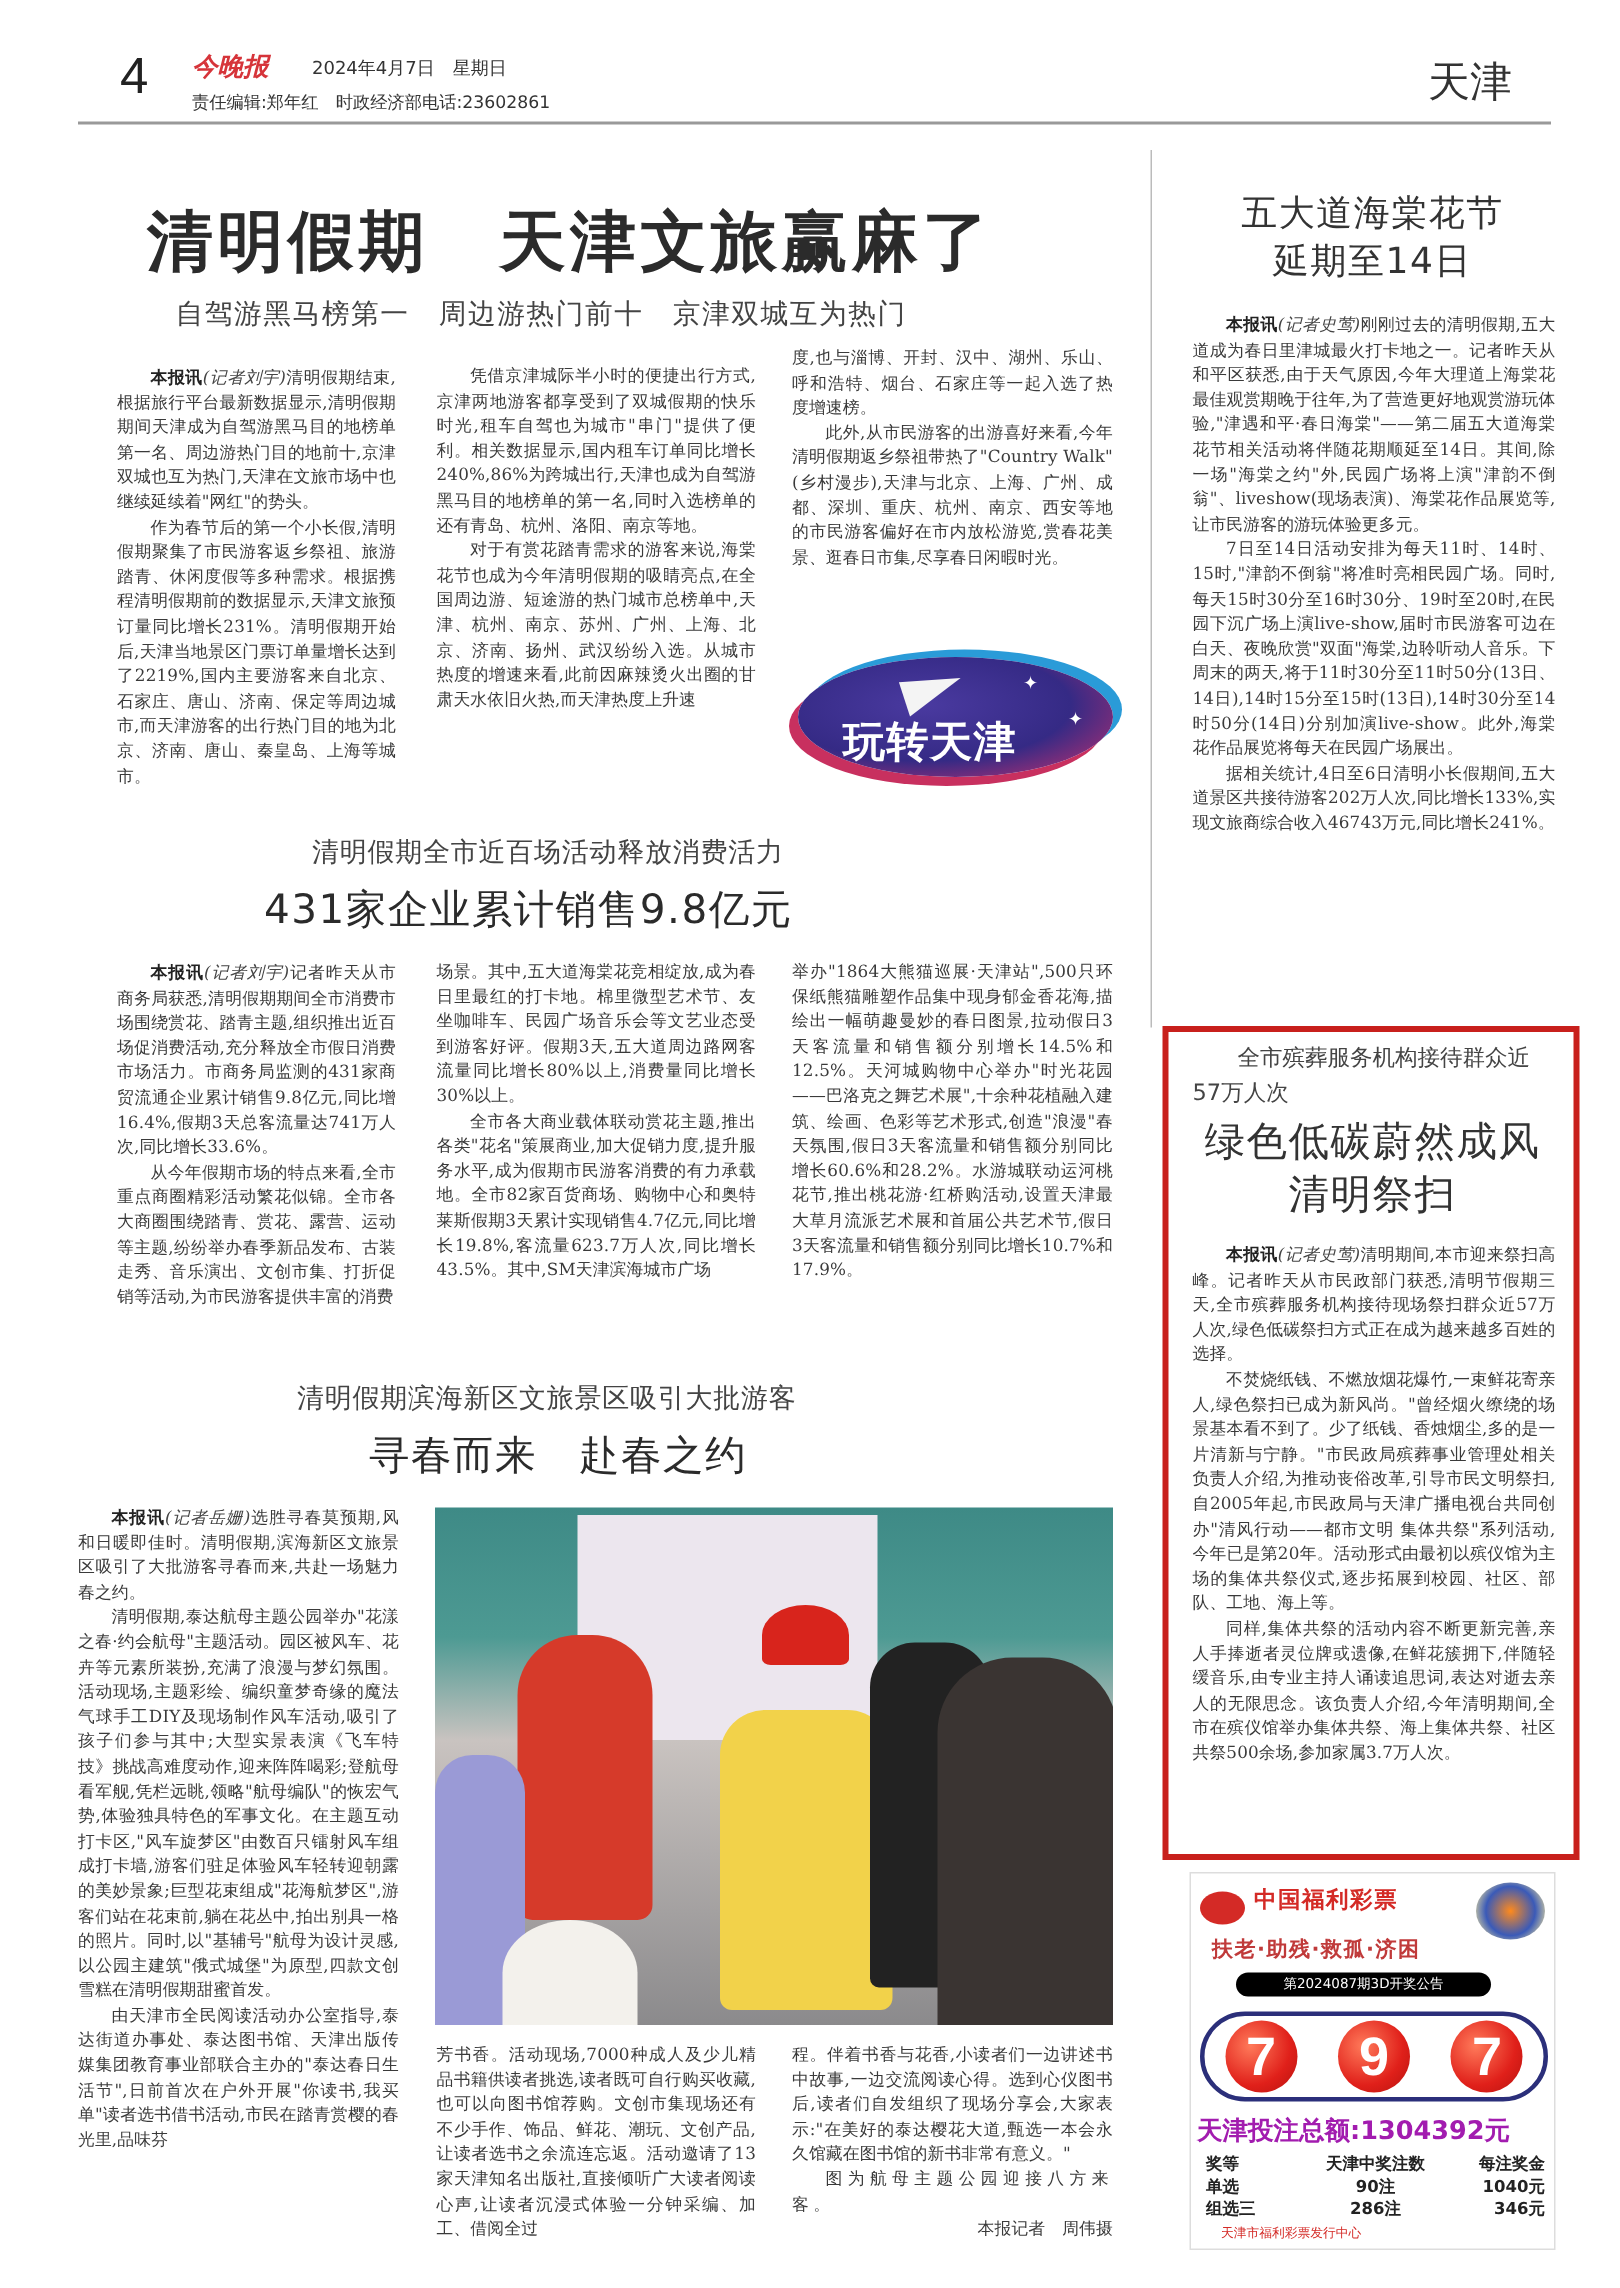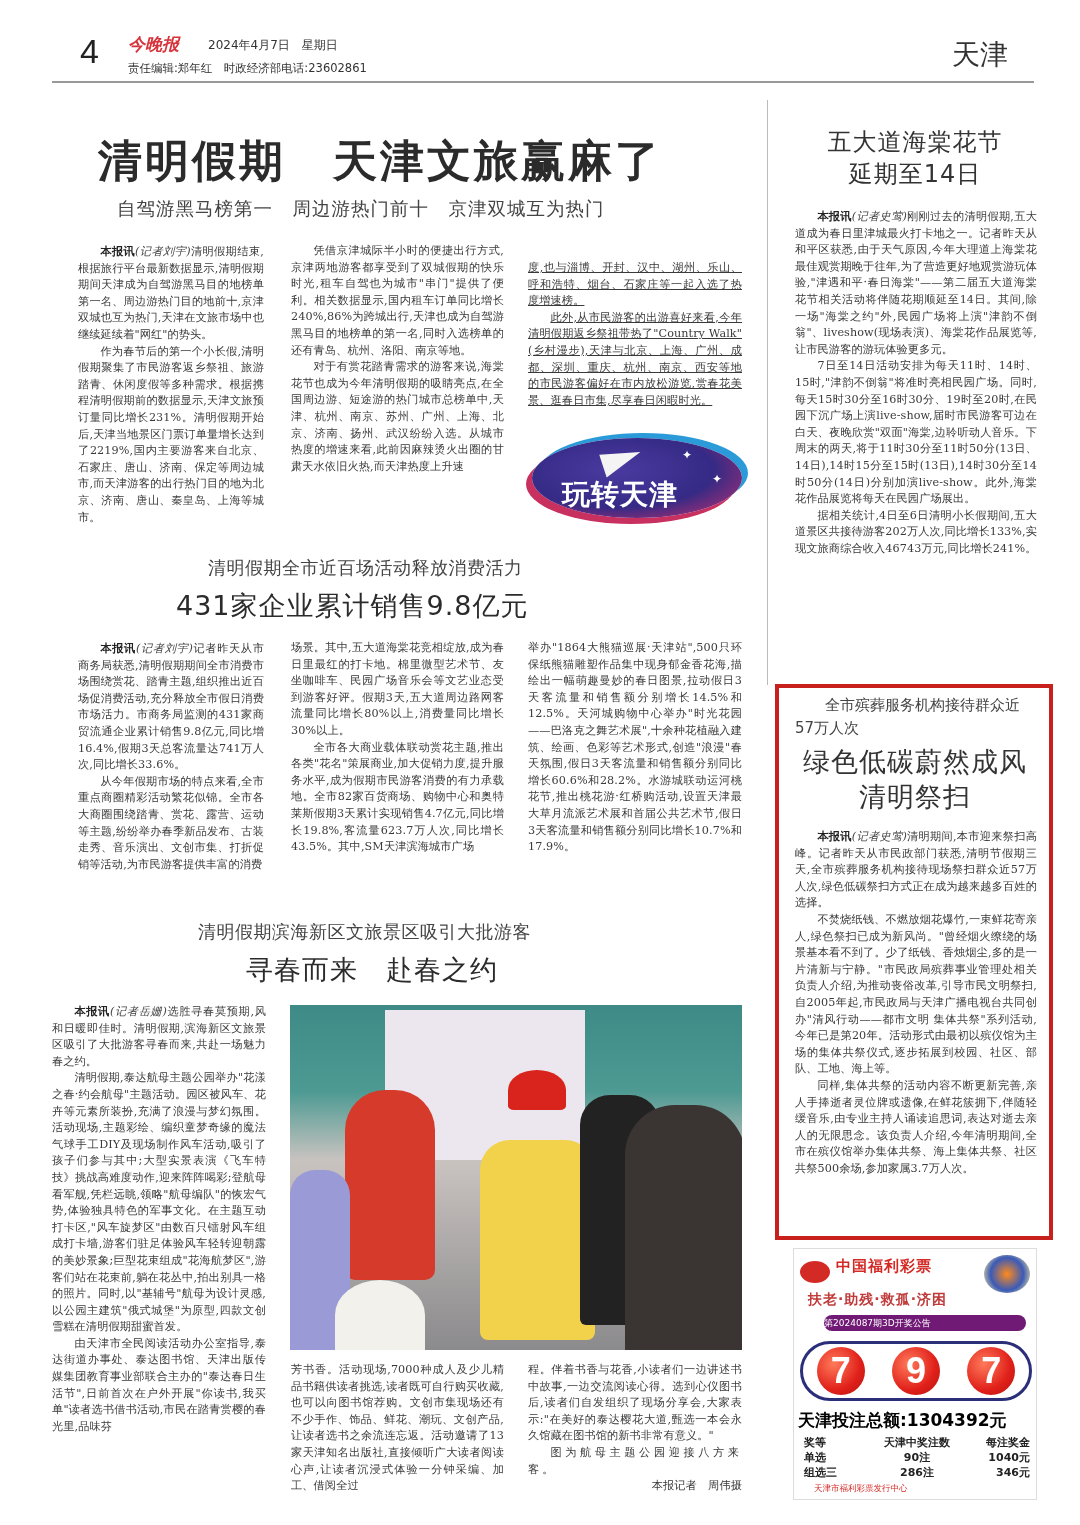--- a/index.html
+++ b/index.html
@@ -53,24 +53,24 @@
   
   .photo { left: 290px; top: 1005px; width: 452px; height: 345px; overflow: hidden;
     background: linear-gradient(180deg, #3e8a86 0%, #4d9a93 25%, #c9c3c0 45%, #8b8a8c 100%); }
   .photo .shape { position: absolute; }
 
   
   .lottery { left: 793px; top: 1248px; width: 244px; height: 252px; background: #fff; border: 1px solid #ddd; }
   .lot-title { position: absolute; left: 42px; top: 8px; font-size: 15px; font-weight: bold; color: #d42a26; letter-spacing: 1px; }
   .lot-logo { position: absolute; left: 6px; top: 12px; width: 30px; height: 22px; border-radius: 50%; background: #d42a26; }
   .lot-slogan { position: absolute; left: 14px; top: 42px; font-size: 14px; font-weight: bold; color: #c03a3a; letter-spacing: 1px; }
-  .lot-issue { position: absolute; left: 30px; top: 66px; width: 202px; height: 16px; background: #701a75; border-radius: 8px; color: #fff; font-size: 9px; line-height: 16px; }
+  .lot-issue { position: absolute; left: 30px; top: 66px; width: 170px; height: 16px; background: #000000; border-radius: 8px; color: #fff; font-size: 9px; text-align: center; line-height: 16px; }
   .lot-balls { position: absolute; left: 6px; top: 92px; width: 232px; height: 60px; border: 3px solid #2b2f7a; border-radius: 30px; display: flex; justify-content: space-around; align-items: center; }
   .ball { width: 48px; height: 48px; border-radius: 50%; background: radial-gradient(circle at 35% 35%, #ff7a5a, #e0201a 60%, #b5120e); color: #fff; font-size: 36px; font-weight: bold; text-align: center; line-height: 48px; font-family: "Liberation Sans", sans-serif; }
-  .lot-total { position: absolute; left: 4px; top: 160px; font-size: 17px; font-weight: bold; color: #000000; white-space: nowrap; }
+  .lot-total { position: absolute; left: 4px; top: 160px; font-size: 17px; font-weight: bold; color: #a21caf; white-space: nowrap; }
   .lot-table { position: absolute; left: 10px; top: 186px; width: 226px; font-size: 11px; font-weight: bold; color: #222; }
   .lot-row { display: flex; justify-content: space-between; height: 15px; }
   .lot-row span { flex: 1; }
   .lot-row span:nth-child(2) { text-align: center; }
   .lot-row span:nth-child(3) { text-align: right; }
   .lot-foot { position: absolute; left: 20px; top: 234px; font-size: 8.5px; color: #d42a26; }
   .lot-globe { position: absolute; left: 190px; top: 6px; width: 46px; height: 38px; border-radius: 50%; background: radial-gradient(circle at 50% 50%, #ff8a1c 0%, #3a5ab8 55%, #f0e39c 90%); }
 
   .caption { font-family: "DejaVu Serif", serif; }
 </style>
@@ -89,21 +89,21 @@
 <div class="abs h1-sub">自驾游黑马榜第一　周边游热门前十　京津双城互为热门</div>
 
 <div class="abs body-text" style="left:78px; top:243px; width:186px;">
   <p><span class="lead">本报讯</span><span class="byline">(记者刘宇)</span><span>清明假期结束,根据旅行平台最新数据显示,清明假期期间天津成为自驾游黑马目的地榜单第一名、周边游热门目的地前十,京津双城也互为热门,天津在文旅市场中也继续延续着"网红"的势头。</span></p>
   <p>作为春节后的第一个小长假,清明假期聚集了市民游客返乡祭祖、旅游踏青、休闲度假等多种需求。根据携程清明假期前的数据显示,天津文旅预订量同比增长231%。清明假期开始后,天津当地景区门票订单量增长达到了2219%,国内主要游客来自北京、石家庄、唐山、济南、保定等周边城市,而天津游客的出行热门目的地为北京、济南、唐山、秦皇岛、上海等城市。</p>
 </div>
 <div class="abs body-text" style="left:291px; top:243px; width:213px;">
   <p>凭借京津城际半小时的便捷出行方式,京津两地游客都享受到了双城假期的快乐时光,租车自驾也为城市"串门"提供了便利。相关数据显示,国内租车订单同比增长240%,86%为跨城出行,天津也成为自驾游黑马目的地榜单的第一名,同时入选榜单的还有青岛、杭州、洛阳、南京等地。</p>
   <p>对于有赏花踏青需求的游客来说,海棠花节也成为今年清明假期的吸睛亮点,在全国周边游、短途游的热门城市总榜单中,天津、杭州、南京、苏州、广州、上海、北京、济南、扬州、武汉纷纷入选。从城市热度的增速来看,此前因麻辣烫火出圈的甘肃天水依旧火热,而天津热度上升速</p>
 </div>
-<div class="abs body-text" style="left:528px; top:260px; width:214px;text-decoration:underline;">
+<div class="abs body-text" style="left:528px; top:231px; width:214px;">
   <p style="text-indent:0">度,也与淄博、开封、汉中、湖州、乐山、呼和浩特、烟台、石家庄等一起入选了热度增速榜。</p>
   <p>此外,从市民游客的出游喜好来看,今年清明假期返乡祭祖带热了"Country Walk"(乡村漫步),天津与北京、上海、广州、成都、深圳、重庆、杭州、南京、西安等地的市民游客偏好在市内放松游览,赏春花美景、逛春日市集,尽享春日闲暇时光。</p>
 </div>
 
 <div class="abs badge">
   <div class="badge-plane"></div>
   <span class="badge-star" style="left:150px;top:10px;">✦</span>
   <span class="badge-star" style="left:180px;top:34px;">✦</span>
   <span class="badge-text">玩转天津</span>
 </div>

